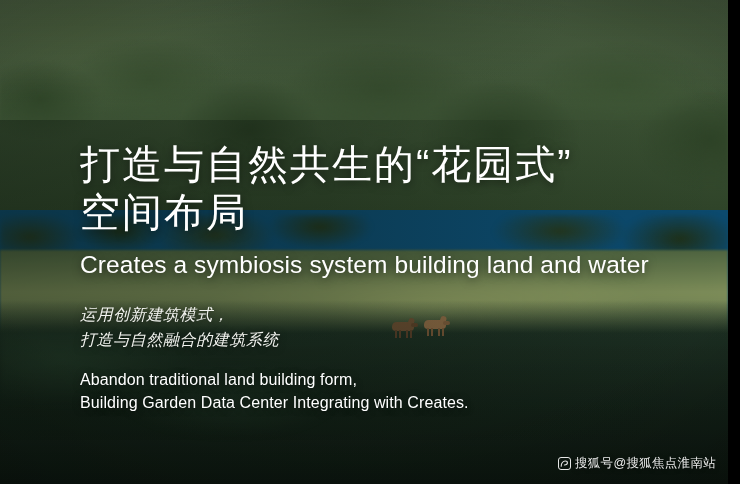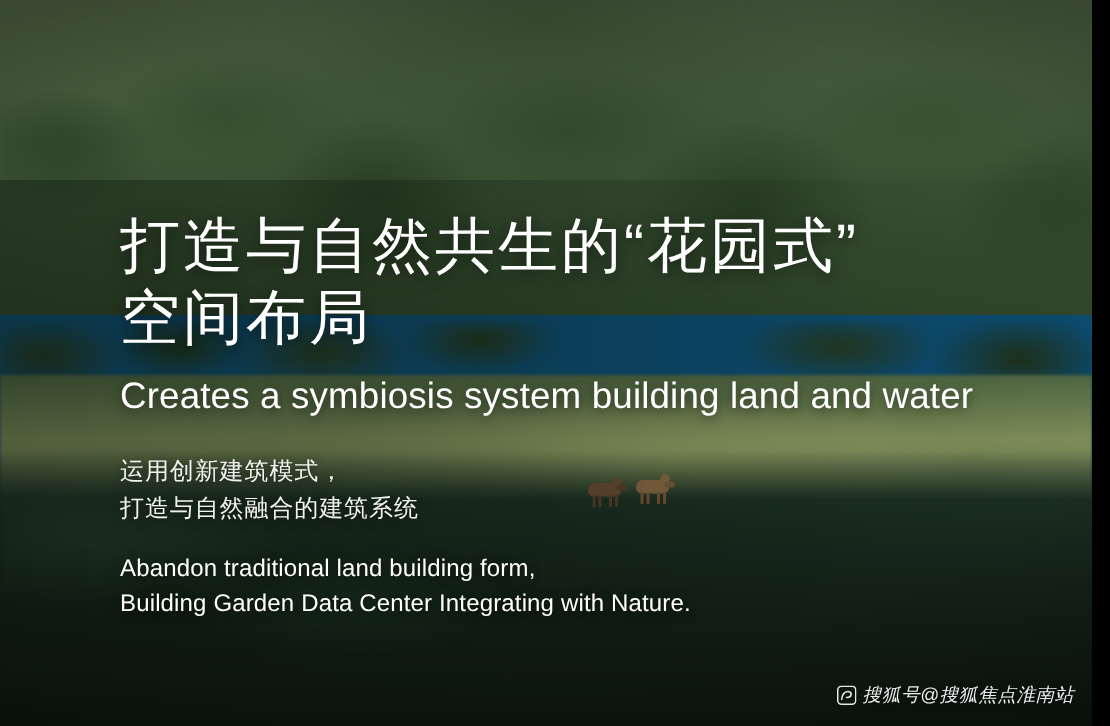--- a/index.html
+++ b/index.html
@@ -152,20 +152,21 @@
   }
   .sub-cn {
     color: #f2f3ef;
     font-size: 16px;
     line-height: 25px;
     font-weight: 400;
     letter-spacing: .6px;
     margin: 22px 0 0 0;
     white-space: pre-line;
     text-shadow: 0 1px 7px rgba(0,0,0,.55);
+    font-style: italic;
   }
   .sub-en {
     color: #ffffff;
     font-size: 16px;
     line-height: 23px;
     font-weight: 400;
     letter-spacing: .1px;
     margin: 16px 0 0 0;
     white-space: pre-line;
     text-shadow: 0 1px 7px rgba(0,0,0,.5);
@@ -176,21 +177,20 @@
     position: absolute;
     right: 12px;
     bottom: 12px;
     display: flex;
     align-items: center;
     gap: 4px;
     color: rgba(255,255,255,.92);
     font-size: 12.5px;
     letter-spacing: .3px;
     text-shadow: 0 1px 4px rgba(0,0,0,.6);
-    font-style: italic;
   }
   .wm-logo {
     display: inline-block;
     width: 13px; height: 13px;
     position: relative;
     flex: 0 0 auto;
   }
   .wm-logo svg { display: block; }
 </style>
 </head>
@@ -228,21 +228,21 @@
   <div class="layer vignette"></div>
   <div class="layer scrim"></div>
 
   <div class="text-block">
     <h1 class="headline-cn">打造与自然共生的“花园式”
 空间布局</h1>
     <h2 class="headline-en">Creates a symbiosis system building land and water</h2>
     <p class="sub-cn">运用创新建筑模式，
 打造与自然融合的建筑系统</p>
     <p class="sub-en">Abandon traditional land building form,
-Building Garden Data Center Integrating with Nature.</p>
+Building Garden Data Center Integrating with Creates.</p>
   </div>
 
   <div class="watermark">
     <span class="wm-logo">
       <svg width="13" height="13" viewBox="0 0 13 13" aria-hidden="true">
         <rect x="0.5" y="0.5" width="12" height="12" rx="2.5" fill="none" stroke="rgba(255,255,255,.9)" stroke-width="1"></rect>
         <path d="M3.2 9.2 C3.2 6.2 5.0 4.0 7.2 4.0 C8.6 4.0 9.4 4.8 9.4 5.8 C9.4 7.2 8.0 8.0 6.4 8.0" fill="none" stroke="rgba(255,255,255,.9)" stroke-width="1.1" stroke-linecap="round"></path>
       </svg>
     </span>
     <span>搜狐号@搜狐焦点淮南站</span>

